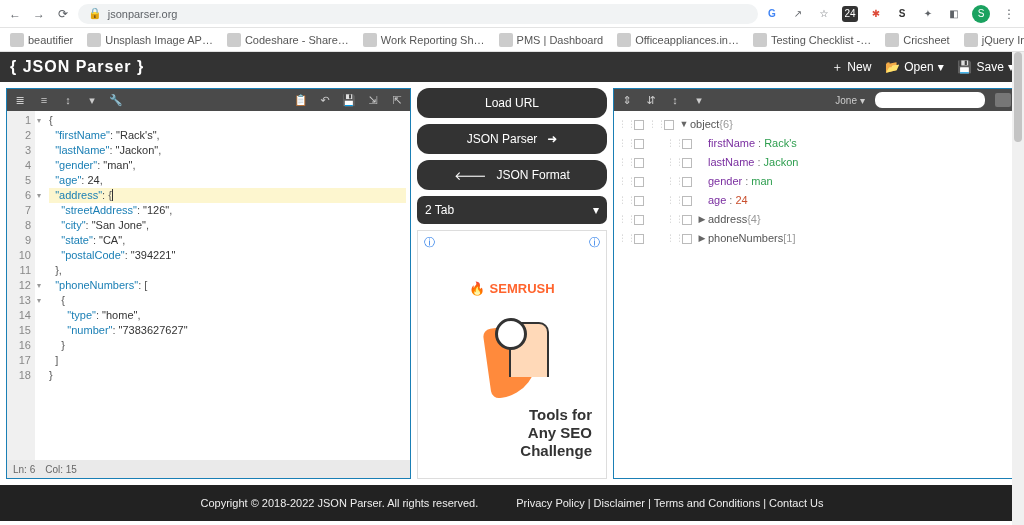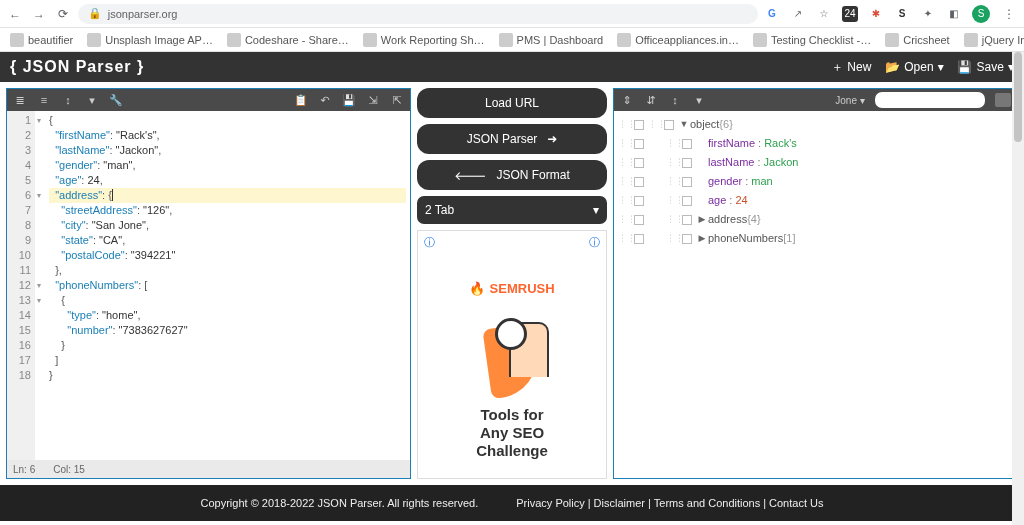--- a/index.html
+++ b/index.html
@@ -25,31 +25,31 @@
 .ts-btn { cursor:pointer; width:14px; text-align:center; font-size:11px; }
 .editor-body { flex:1; display:flex; font-family:Consolas,monospace; font-size:11px; overflow:hidden; background:#fff; }
 .gutter { width:28px; background:#f0f0f0; text-align:right; padding:2px 4px 0 0; color:#888; line-height:15px; }
 .gut-num { height:15px; position:relative; }
 .gut-num.fold::after { content:"▾"; position:absolute; right:-10px; font-size:8px; color:#999; }
 .code { flex:1; padding:2px 4px 0 14px; line-height:15px; white-space:pre; }
 .ln { height:15px; }
 .ln.hl { background:#fdf6cf; }
 .k { color:#1a7fb5; }
 .p { color:#555; }
-.status-strip { height:18px; background:#eaeaea; color:#666; font-size:10px; display:flex; align-items:center; padding:0 6px; gap:18px; }
+.status-strip { height:18px; background:#eaeaea; color:#666; font-size:10px; display:flex; align-items:center; padding:0 6px; gap:10px; }
 .mid-btn { height:30px; background:#333; color:#fff; border:none; border-radius:12px; display:flex; align-items:center; justify-content:center; gap:10px; cursor:pointer; font-size:12px; }
 .mid-select { height:28px; background:#333; color:#fff; border:none; border-radius:7px; padding:0 8px; display:flex; align-items:center; justify-content:space-between; cursor:pointer; font-size:12px; }
 .ad-box { flex:1; border:1px solid #ddd; position:relative; padding:30px 14px 10px 14px; text-align:center; }
 .ad-i { position:absolute; top:4px; font-size:11px; color:#1a73e8; cursor:pointer; }
 .ad-brand { color:#ff642d; font-weight:bold; font-size:13px; display:flex; align-items:center; justify-content:center; gap:4px; margin-top:20px; }
 .ad-img { width:90px; height:80px; margin:20px auto 10px auto; position:relative; }
 .ad-img::before { content:""; position:absolute; inset:10px 20px 0 20px; background:#ff8a3c; border-radius:8px 8px 40px 8px; transform:rotate(-8deg); }
 .ad-img::after { content:""; position:absolute; left:28px; top:2px; width:26px; height:26px; border:3px solid #333; border-radius:50%; background:#fff; }
 .ad-handle { position:absolute; right:8px; top:6px; width:40px; height:55px; border:2px solid #333; border-bottom:none; border-radius:10px 10px 0 0; background:#ffd9b8; }
-.ad-text { font-size:15px; font-weight:bold; text-align:center; line-height:1.2; margin-top:6px; }
+.ad-text { font-size:15px; font-weight:bold; text-align:right; line-height:1.2; margin-top:6px; }
 .right-sub { height:22px; background:#4a4a4a; display:flex; align-items:center; padding:0 6px; gap:10px; color:#ccc; }
 .right-sub .spacer { flex:1; }
 .view-sel { font-size:10px; color:#ccc; cursor:pointer; display:flex; align-items:center; gap:3px; }
 .srch { width:110px; height:16px; background:#fff; border:none; border-radius:7px; padding:0 6px 0 18px; font-size:10px; color:#999; position:relative; }
 .srch-wrap { position:relative; }
 .srch-wrap::before { content:"⌕"; position:absolute; left:5px; top:0; color:#bbb; font-size:11px; }
 .exp-col { width:16px; height:14px; background:#777; border-radius:2px; cursor:pointer; }
 .sel-node { height:18px; background:#e8e8e8; color:#888; font-size:10px; padding:2px 6px; cursor:pointer; font-style:italic; }
 .tree { flex:1; font-family:Consolas,monospace; font-size:11px; padding:4px 0; line-height:19px; }
 .tree-row { display:flex; align-items:center; height:19px; padding-left:4px; gap:0; }

